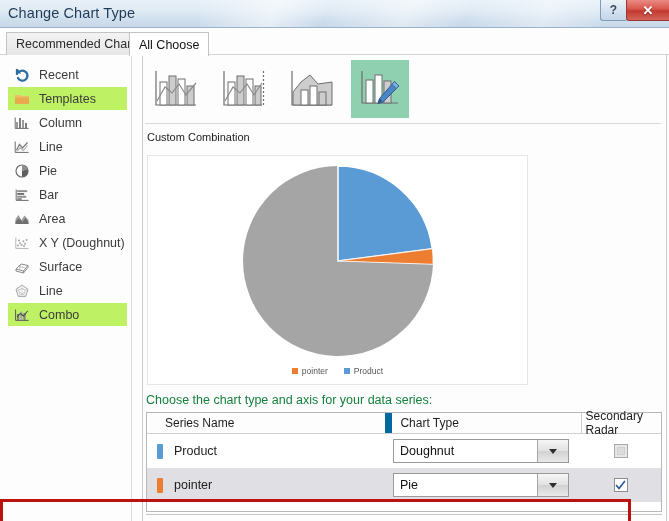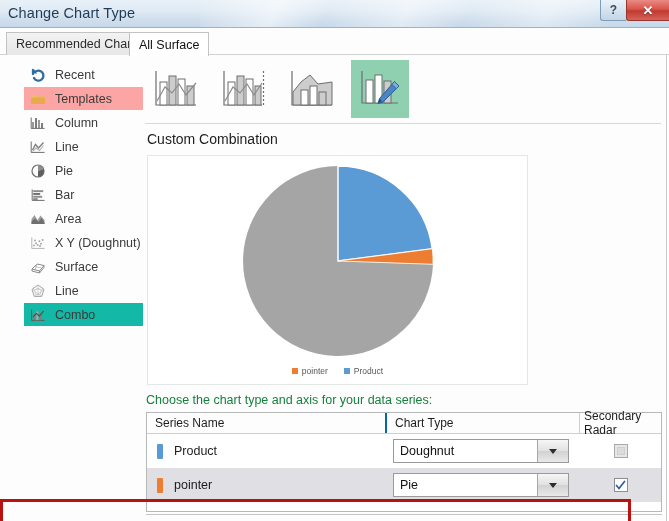--- a/index.html
+++ b/index.html
@@ -61,40 +61,40 @@
   #tab0{left:6px;}
   #tab1{left:129px;}
 
   
   .content{position:absolute;left:0;top:55px;width:669px;height:466px;background:#fdfdfd;}
   .vsep{position:absolute;left:131px;top:0;width:1px;height:466px;background:#dcdcdc;}
   .vsep2{position:absolute;left:142px;top:0;width:1px;height:466px;background:#c9c9c9;}
   .vsep3{position:absolute;left:666px;top:0;width:1px;height:466px;background:#c9c9c9;}
 
   
-  .sidebar{position:absolute;left:0;top:0;width:131px;height:466px;background:#fdfdfd;padding-top:8px;box-sizing:border-box;margin-left:16px;}
+  .sidebar{position:absolute;left:0;top:0;width:131px;height:466px;background:#fdfdfd;padding-top:8px;box-sizing:border-box;}
   .side-item{
     position:relative;height:23px;margin:0 4px 1px 8px;
     display:flex;align-items:center;gap:9px;padding-left:6px;
     font-size:12.5px;color:#3b3b3b;border-radius:0;
   }
-  .side-item.sel-light{background:#fca5a5;}
-  .side-item.sel-strong{background:#14b8a6;}
+  .side-item.sel-light{background:#bef264;}
+  .side-item.sel-strong{background:#bef264;}
   .side-ico{width:16px;height:16px;flex:0 0 16px;display:block;}
 
   
   .pane{position:absolute;left:143px;top:0;width:523px;height:466px;background:#fdfdfd;}
 
   .thumbs{position:absolute;left:4px;top:5px;display:flex;gap:10px;}
   .thumb{width:58px;height:58px;display:flex;align-items:center;justify-content:center;box-sizing:border-box;}
   .thumb.sel{background:#8fd0b0;}
   .thumb svg{display:block;}
   .thumb-rule{position:absolute;left:2px;top:68px;width:516px;height:1px;background:#d8d8d8;}
 
-  .combo-title{position:absolute;left:4px;top:76px;font-size:14px;color:#1d1d1d;}
+  .combo-title{position:absolute;left:4px;top:76px;font-size:11px;color:#1d1d1d;}
 
   .preview{
     position:absolute;left:4px;top:100px;width:381px;height:230px;
     background:#ffffff;border:1px solid #e3e8e6;box-sizing:border-box;
   }
   .pie-wrap{position:absolute;left:50%;top:10px;transform:translateX(-50%);}
   .legend{
     position:absolute;left:0;right:0;bottom:8px;
     display:flex;justify-content:center;align-items:center;gap:16px;
     font-size:8.5px;color:#585858;
@@ -107,21 +107,21 @@
   
   .table{
     position:absolute;left:3px;top:357px;width:516px;height:100px;
     border:1px solid #b8b8b8;box-sizing:border-box;background:#fff;
   }
   .thead{display:flex;height:20px;align-items:stretch;background:#fdfdfd;border-bottom:1px solid #cfcfcf;}
   .th{
     display:flex;align-items:center;padding-left:8px;
     font-size:12px;color:#1d1d1d;box-sizing:border-box;
   }
-  .th.c0{width:240px;border-right:2px solid #0369a1;}
+  .th.c0{width:240px;border-right:7px solid #0369a1;margin-left:10px;}
   .th.c1{width:193px;border-right:1px solid #cfcfcf;}
   .th.c2{width:81px;padding-left:4px;}
   .trow{display:flex;height:34px;align-items:center;box-sizing:border-box;}
   .trow.alt{background:#dfdfe4;}
   .td{display:flex;align-items:center;box-sizing:border-box;height:100%;}
   .td.c0{width:240px;padding-left:10px;gap:11px;}
   .td.c1{width:193px;padding-left:6px;}
   .td.c2{width:81px;justify-content:center;}
   .series-mark{width:6px;height:15px;display:block;border-radius:1px;}
   .series-name{font-size:12.5px;color:#1d1d1d;}
@@ -172,21 +172,21 @@
       </div>
     </div>
   </div>
 
   <div class="tabstrip">
     <div class="underline"></div>
     <div class="tab" id="tab0">
       <span>Recommended Charts</span>
     </div>
     <div class="tab active" id="tab1">
-      <span>All Surface</span>
+      <span>All Choose</span>
     </div>
   </div>
 
   <div class="content">
     <div class="vsep"></div>
     <div class="vsep2"></div>
     <div class="vsep3"></div>
 
     <div class="sidebar">
 

